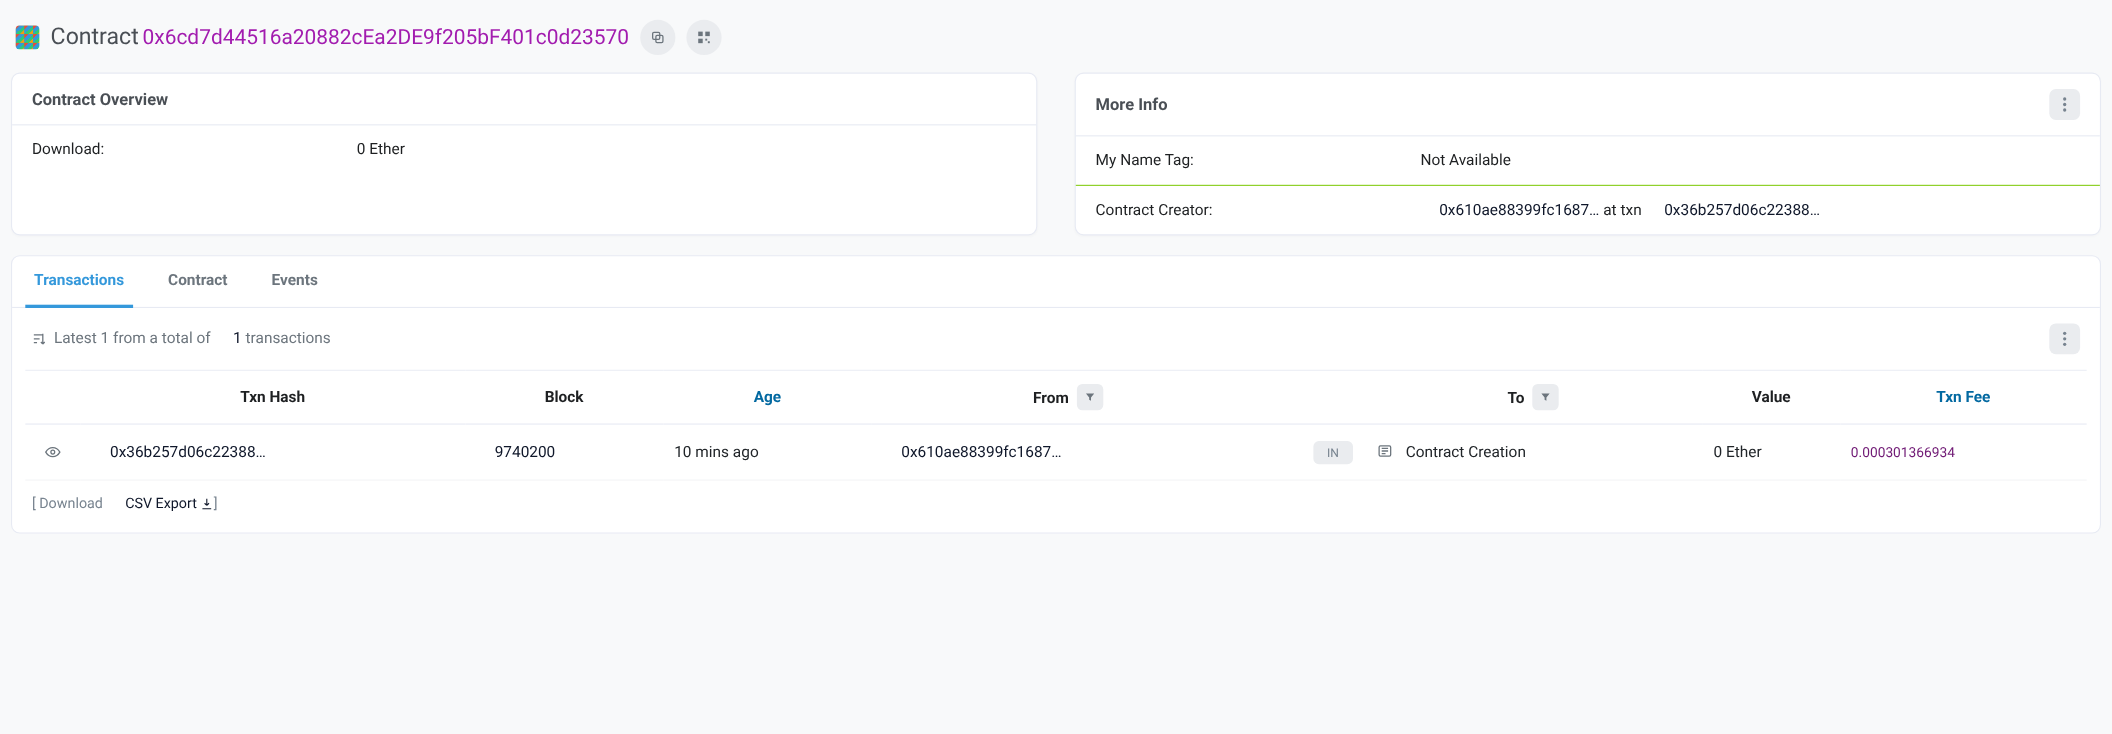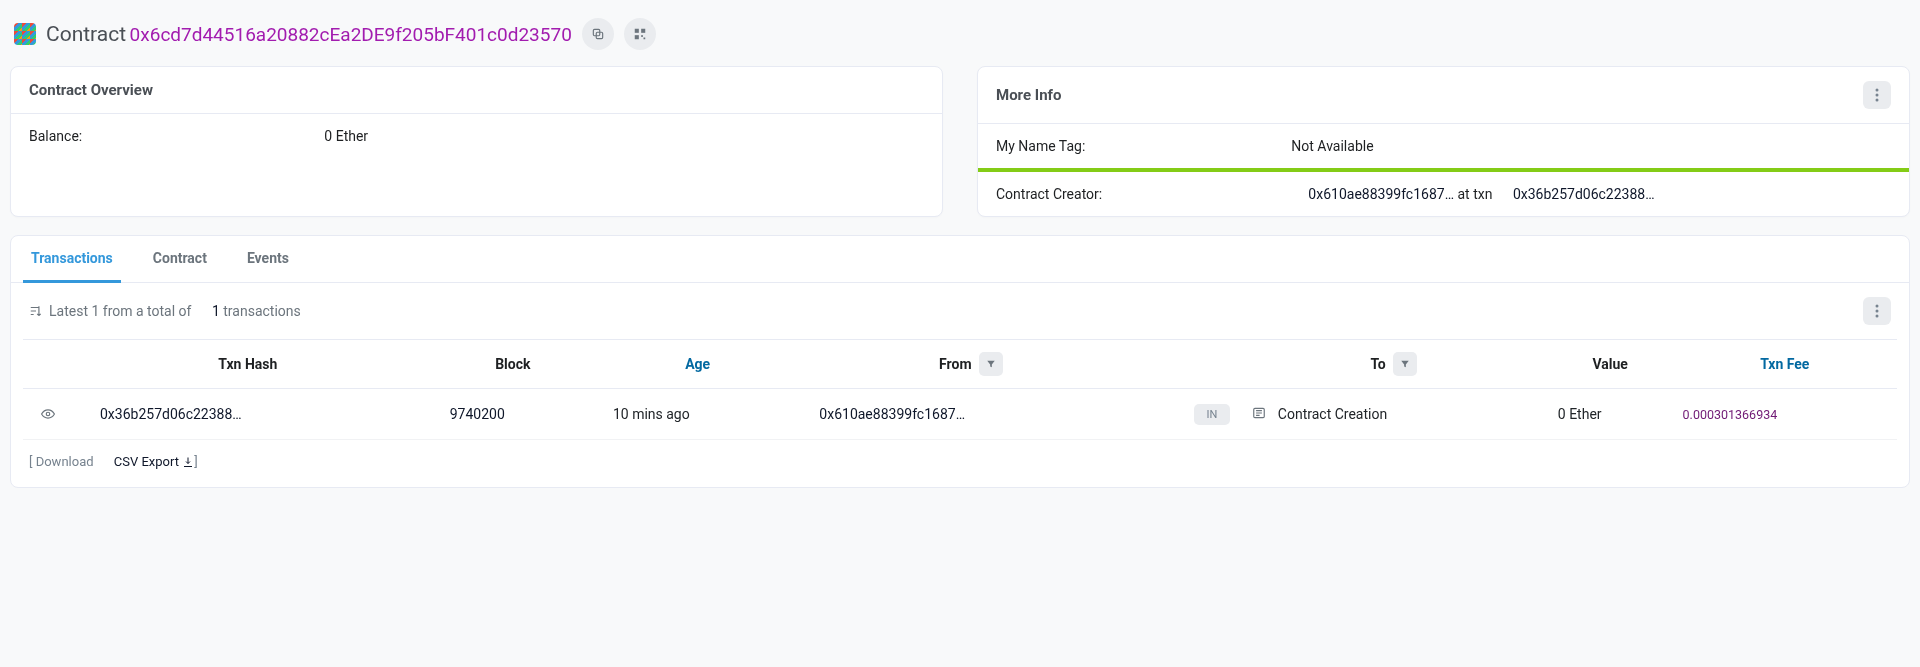--- a/index.html
+++ b/index.html
@@ -65,21 +65,21 @@
   color: #4a4f55;
   display: flex;
   align-items: center;
   justify-content: space-between;
 }
 .card-body { padding: 0; }
 .kv-row {
   display: flex;
   padding: 14px 18px;
 }
-.kv-row + .kv-row { border-top: 4px solid #84cc16; }
+.kv-row + .kv-row { border-top: 1px solid #84cc16; }
 .kv-key {
   flex: 0 0 33%;
   color: #1e2022;
 }
 .kv-val {
   flex: 1;
   color: #1e2022;
 }
 .link { color: #0f172a; cursor: pointer; padding-left: 17px; }
 .overview-wrap {
@@ -225,21 +225,21 @@
   </button>
 </div>
 
 <div class="cards-row">
   <div class="card">
     <div class="card-header">
       <span>Contract Overview</span>
     </div>
     <div class="card-body">
       <div class="kv-row">
-        <div class="kv-key">Balance:</div>
+        <div class="kv-key">Download:</div>
         <div class="kv-val">0 Ether</div>
       </div>
     </div>
   </div>
 
   <div class="card">
     <div class="card-header">
       <span>More Info</span>
       <button class="small-icon-btn">
         <svg width="4" height="14" viewBox="0 0 4 14" fill="currentColor">

